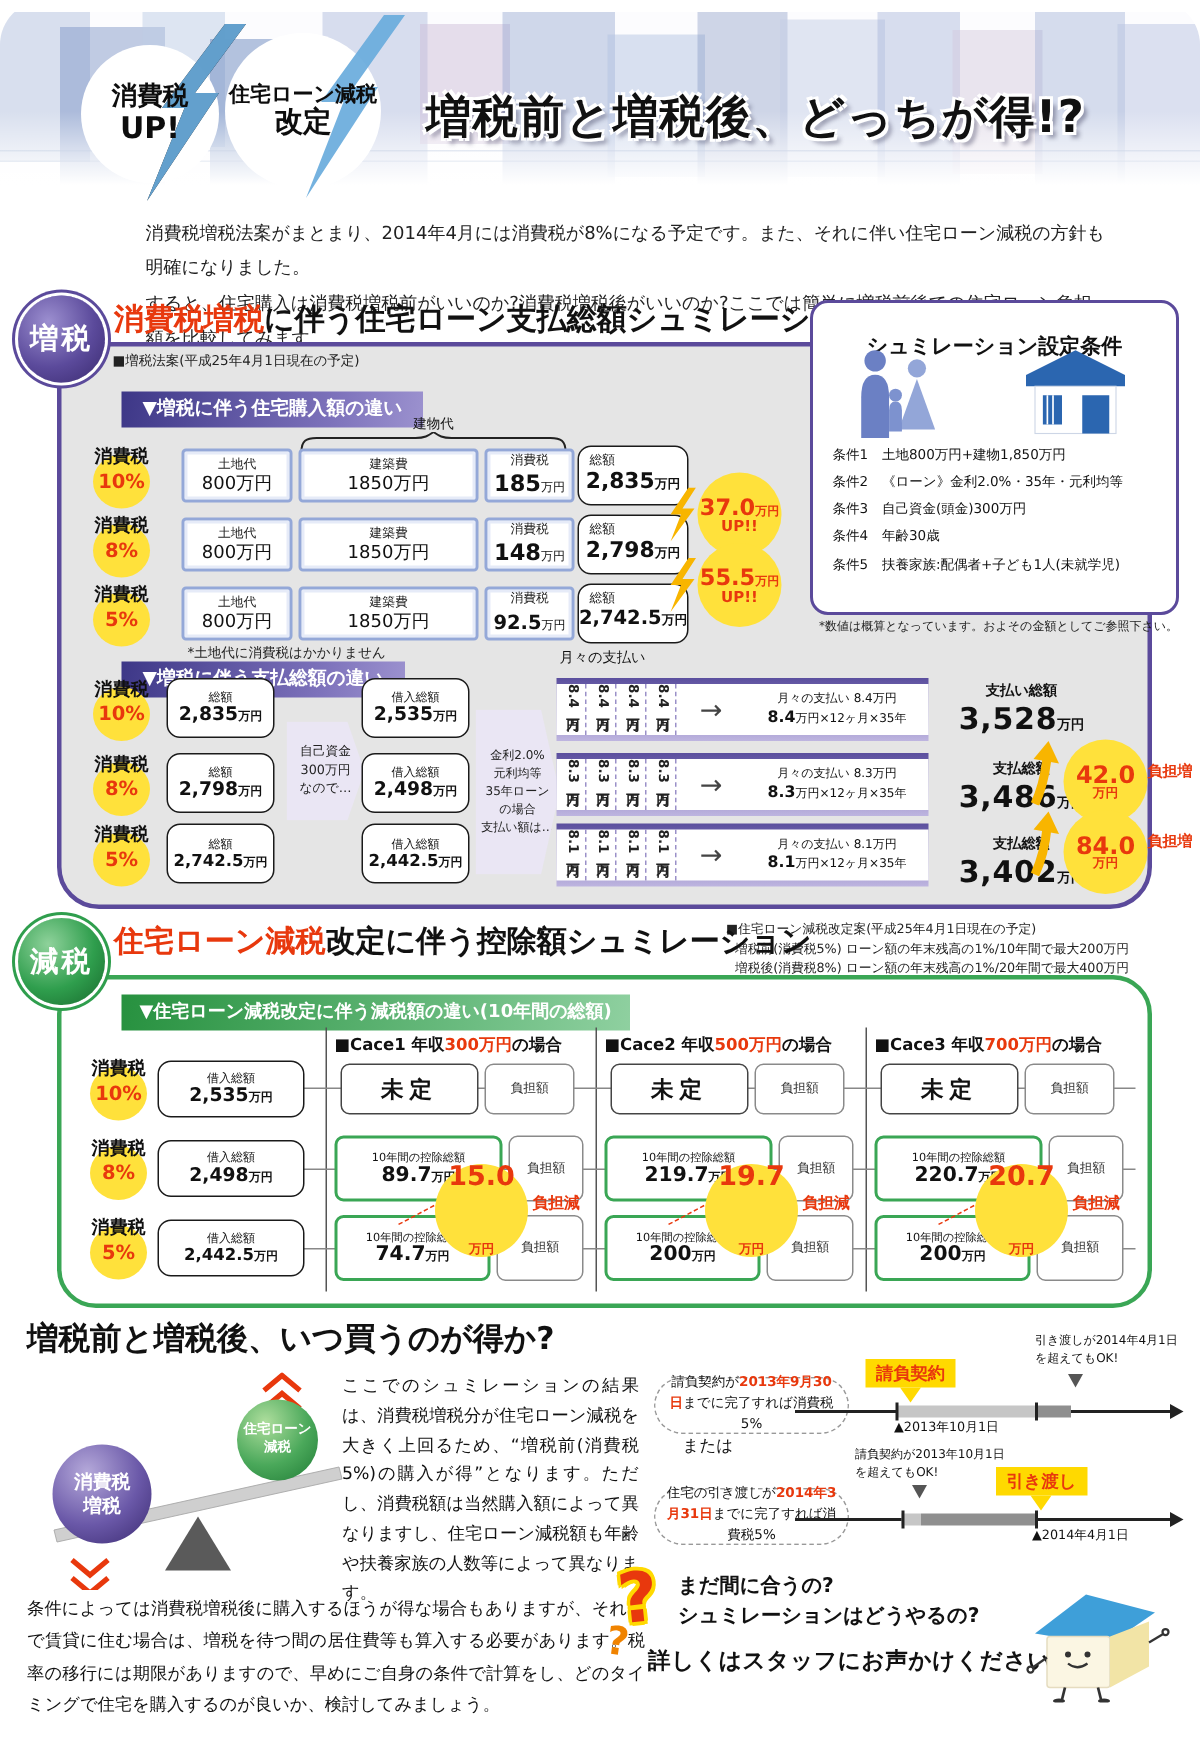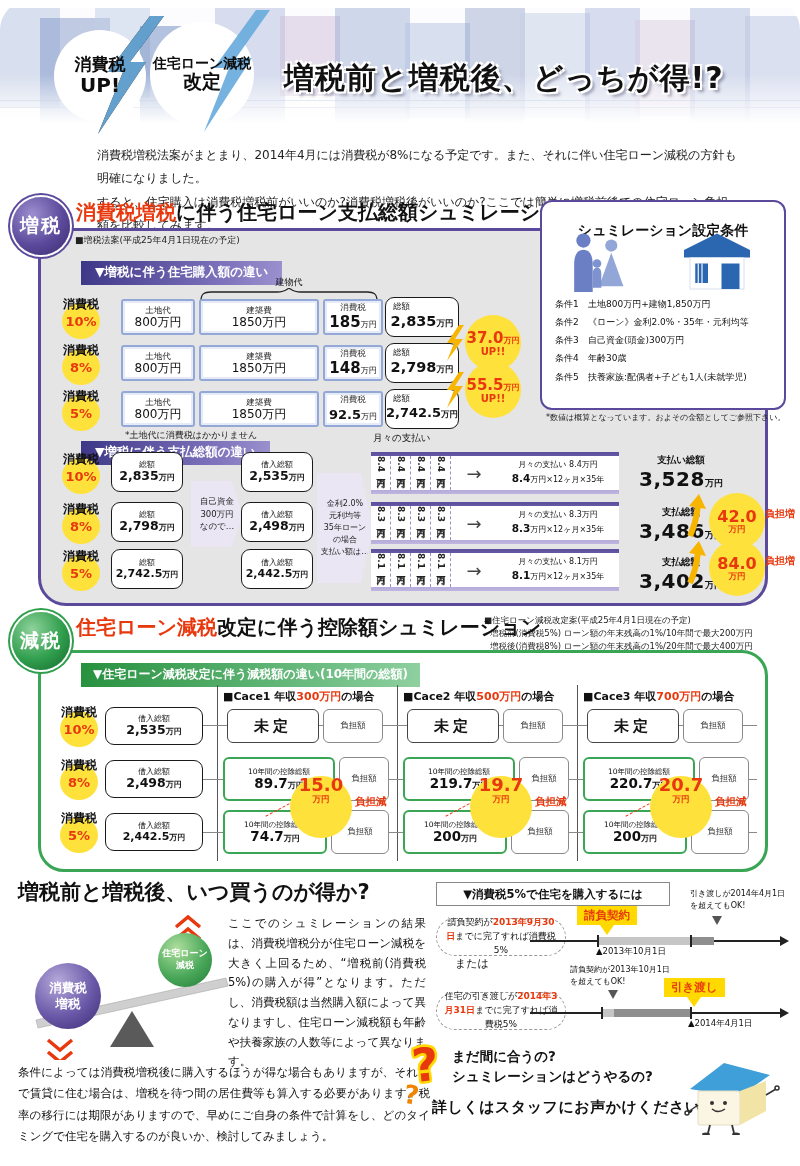--- a/index.html
+++ b/index.html
@@ -97,21 +97,21 @@
   .chead .red{color:#e8380d;}
   .grow{position:absolute;left:0;width:724px;}
   .undec{position:absolute;background:#fff;border:1.5px solid #444;border-radius:6px;display:flex;align-items:center;
     justify-content:center;font-weight:bold;font-size:15px;letter-spacing:4px;z-index:1;box-sizing:border-box;}
   .bbox2{position:absolute;background:#fff;border:1.2px solid #8a8a8a;border-radius:6px;display:flex;align-items:center;
     justify-content:center;font-size:8.5px;color:#333;z-index:1;box-sizing:border-box;}
   .dedbox{position:absolute;background:#fff;border:2px solid #3aa655;border-radius:6px;display:flex;flex-direction:column;
     align-items:center;justify-content:center;gap:1px;z-index:1;box-sizing:border-box;}
   .dl{font-size:7.5px;line-height:1;} .dv{font-size:13.5px;font-weight:bold;line-height:1;white-space:nowrap;} .du{font-size:8px;}
   .savcirc{position:absolute;width:62px;height:62px;border-radius:50%;background:#ffe13b;display:flex;flex-direction:column;
-    align-items:center;justify-content:flex-start;color:#e8380d;font-weight:bold;line-height:1.05;z-index:3;}
+    align-items:center;justify-content:space-between;color:#e8380d;font-weight:bold;line-height:1.05;z-index:3;}
   .savv{font-size:18px;} .savu{font-size:8.5px;}
   .savlab{position:absolute;color:#e8380d;font-weight:bold;font-size:10.5px;white-space:nowrap;z-index:3;}
   .dashred{position:absolute;border-top:1.6px dashed #e8380d;transform:rotate(-28deg);z-index:2;}
 
   
   .btitle{font-size:21px;font-weight:bold;white-space:nowrap;}
   .para{font-size:11.5px;line-height:1.72;text-align:justify;}
   .para2{font-size:11.5px;line-height:1.85;text-align:justify;}
   .ball{position:absolute;border-radius:50%;display:flex;align-items:center;justify-content:center;text-align:center;
     color:#fff;font-weight:bold;white-space:pre-line;z-index:2;}
@@ -627,21 +627,20 @@
     </svg>
     <div class="ball ballpurple" style="left:5px;top:48px;width:66px;height:66px;font-size:12.5px;line-height:1.25">消費税
 増税</div>
     <div class="ball ballgreen" style="left:128px;top:18px;width:54px;height:54px;font-size:9px;line-height:1.3">住宅ローン
 減税</div>
   </div>
 
   <div class="abs para" style="left:228px;top:914px;width:198px">ここでのシュミレーションの結果は、消費税増税分が住宅ローン減税を大きく上回るため、“増税前(消費税5%)の購入が得”となります。ただし、消費税額は当然購入額によって異なりますし、住宅ローン減税額も年齢や扶養家族の人数等によって異なります。</div>
   <div class="abs para2" style="left:18px;top:1062px;width:412px">条件によっては消費税増税後に購入するほうが得な場合もありますが、それまで賃貸に住む場合は、増税を待つ間の居住費等も算入する必要があります。税率の移行には期限がありますので、早めにご自身の条件で計算をし、どのタイミングで住宅を購入するのが良いか、検討してみましょう。</div>
 
-  <div class="abs theader" style="left:436px;top:882px;width:232px;height:22px">▼消費税5%で住宅を購入するには</div>
 
   <div class="abs ylab" style="left:577px;top:906px">
     <span>請負契約</span>
     <i class="yarr"></i>
   </div>
   <div class="notesm" style="left:690px;top:888px">引き渡しが2014年4月1日
 を超えてもOK!</div>
   <i class="darr" style="left:712px;top:916px"></i>
 
   <div class="bubble" style="left:436px;top:918px;width:130px;height:38px">

